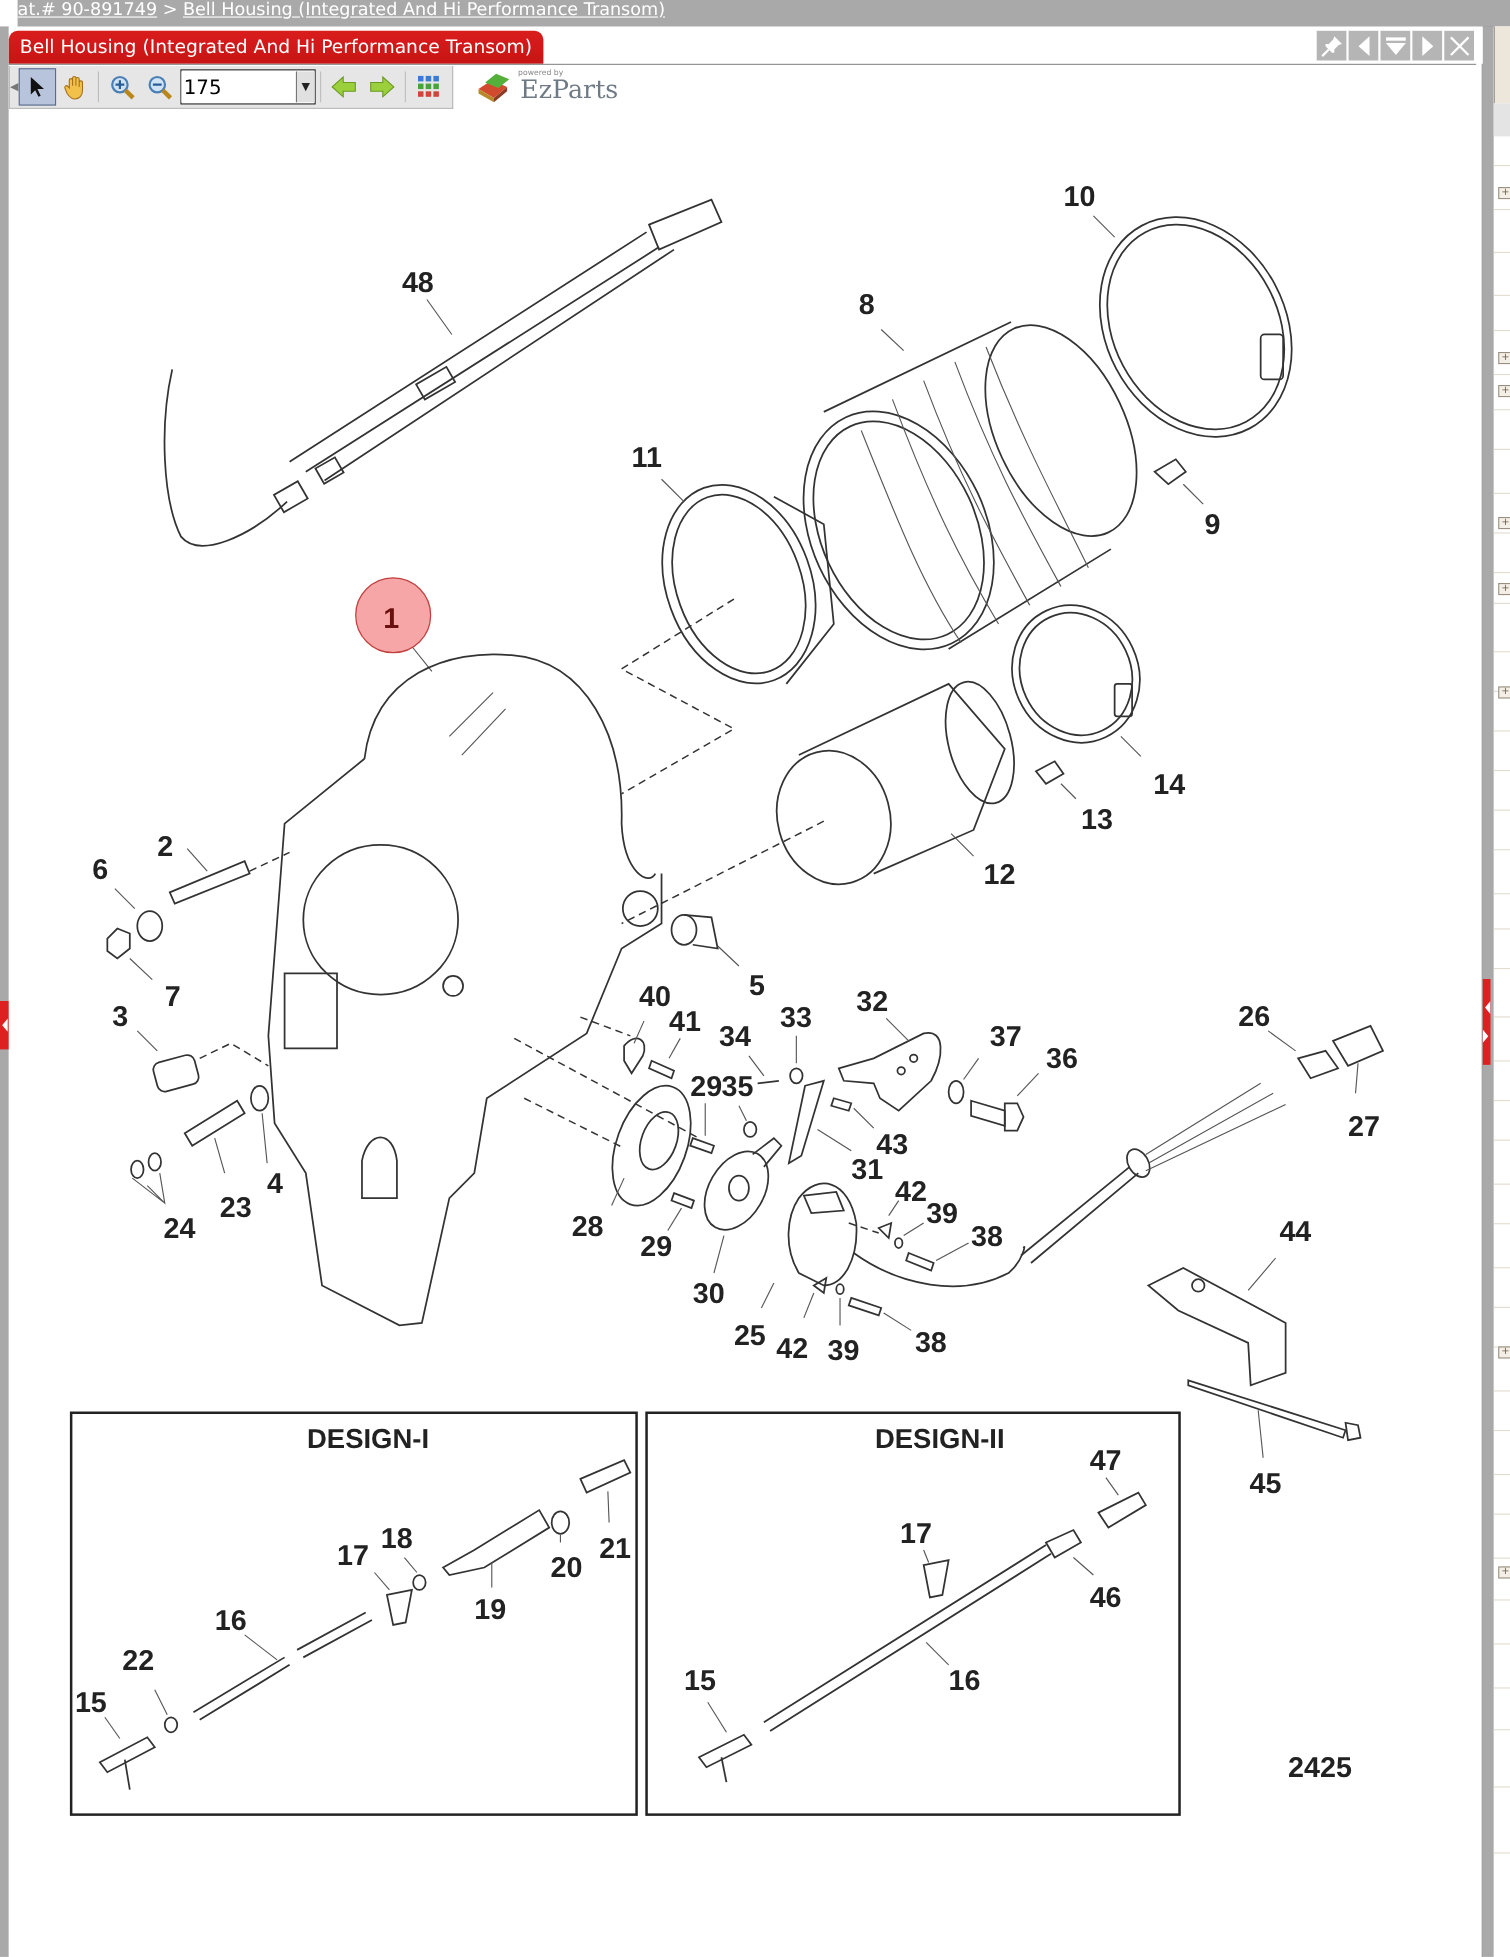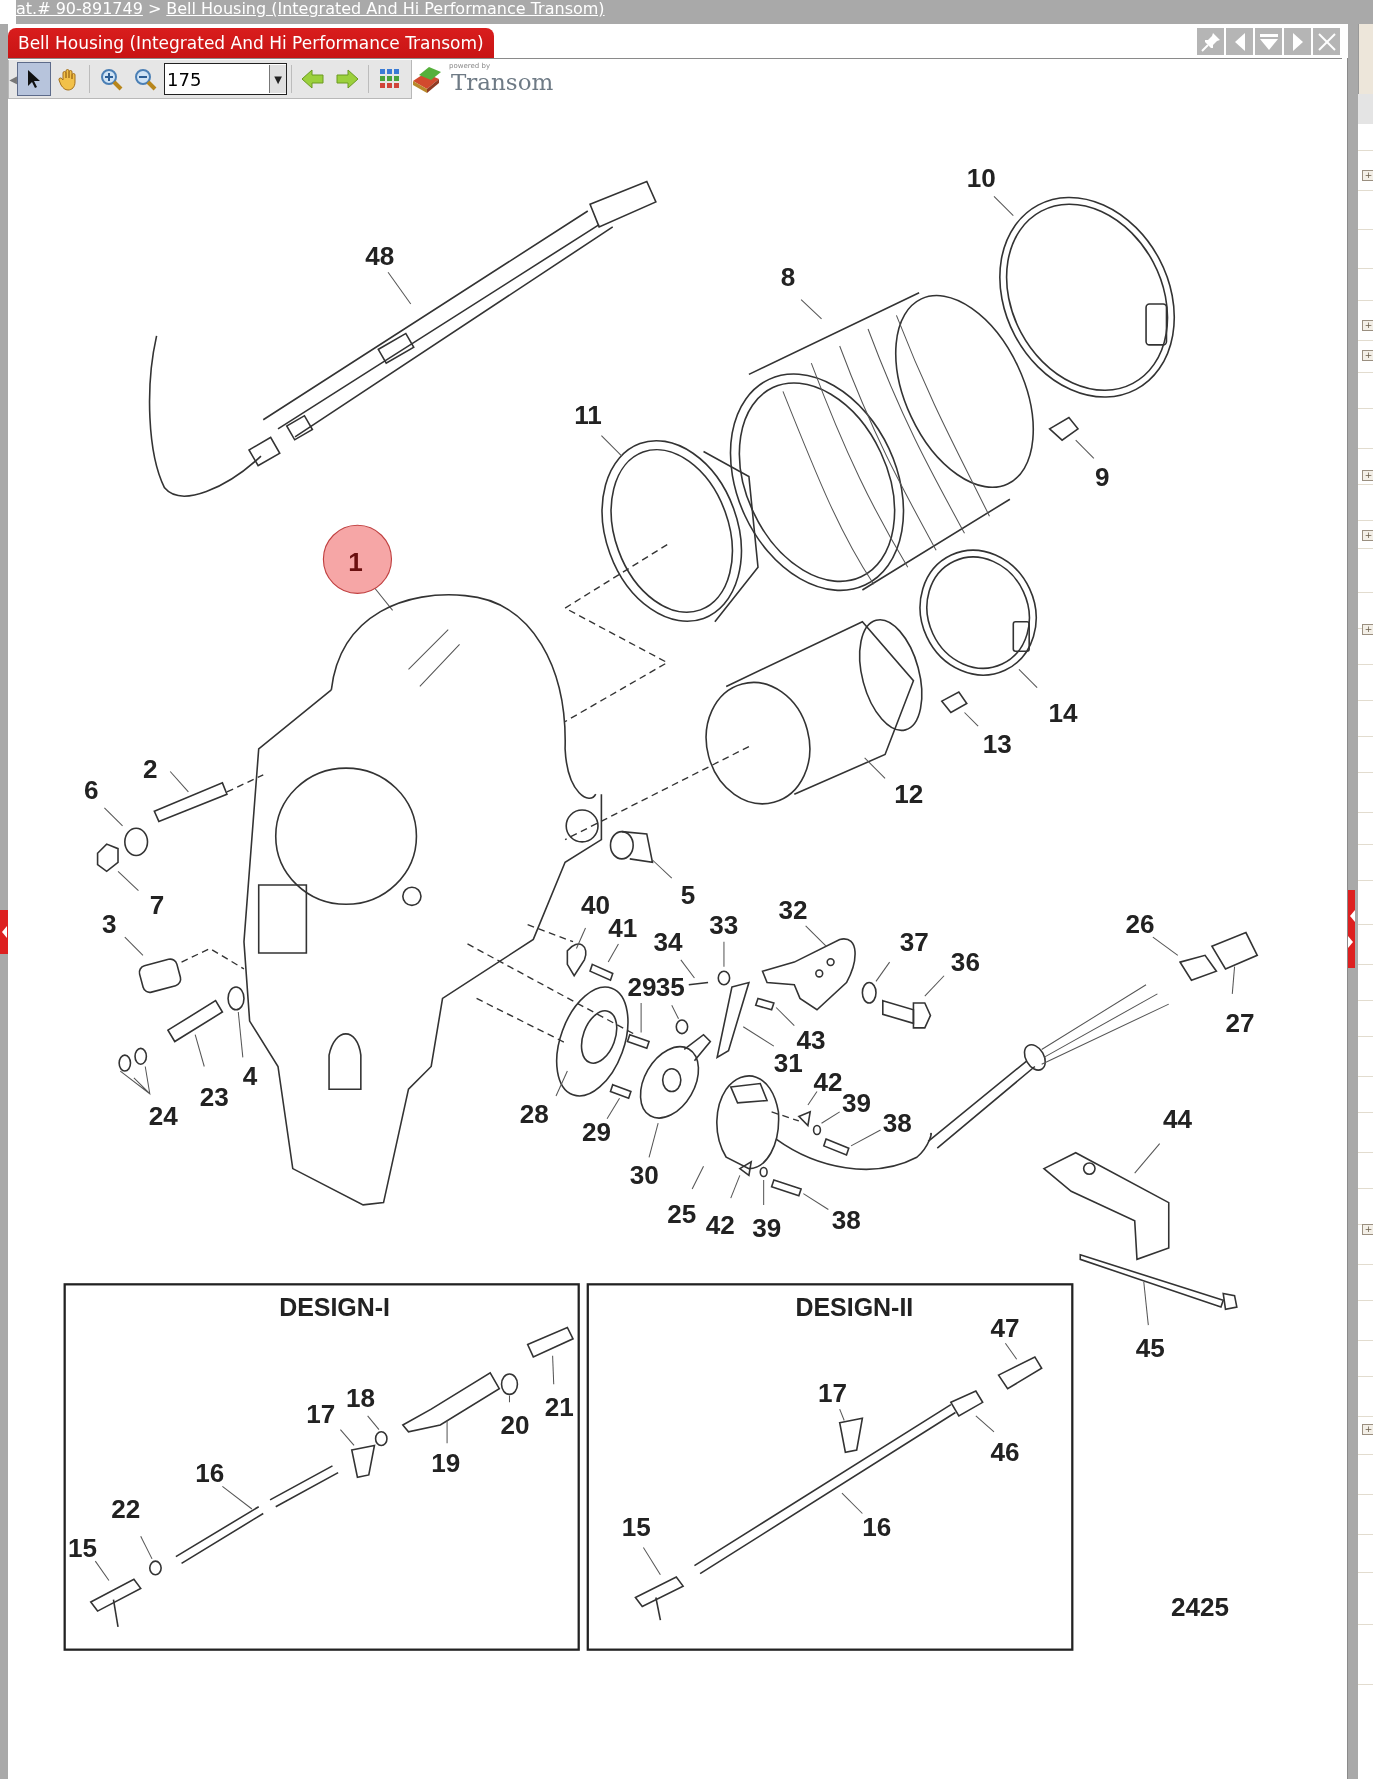--- a/index.html
+++ b/index.html
@@ -15,21 +15,21 @@
   .win-btn{width:27px;height:27px;background:#b5b5b5;display:flex;align-items:center;justify-content:center;}
   .win-btn svg{width:22px;height:22px;}
   .toolbar{position:absolute;left:0;top:36px;height:38px;display:flex;align-items:center;background:#e6e6e6;border:1px solid #b8b8b8;border-top:none;padding-right:4px;}
   .tb-grip{width:8px;height:34px;display:flex;align-items:center;justify-content:center;color:#777;font-size:10px;}
   .tb-btn{width:34px;height:34px;display:flex;align-items:center;justify-content:center;box-sizing:border-box;}
   .tb-btn.active{background:#b7c4dc;border:1px solid #5d6b8a;}
   .tb-sep{width:1px;height:28px;background:#bcbcbc;margin:0 4px;}
   .zoom-combo{display:flex;align-items:center;height:30px;border:1px solid #222;background:#fff;margin-left:2px;}
   .zoom-input{width:100px;height:28px;border:none;outline:none;font-size:18px;font-family:"DejaVu Sans",sans-serif;padding:0 2px;}
   .zoom-drop{width:16px;height:28px;background:#e0e0e0;border-left:1px solid #777;display:flex;align-items:center;justify-content:center;font-size:10px;color:#222;}
-  .ezparts{position:absolute;left:401px;top:36px;height:38px;display:flex;align-items:center;}
+  .ezparts{position:absolute;left:423px;top:36px;height:38px;display:flex;align-items:center;}
   .ez-powered{position:absolute;left:40px;top:2px;font-size:7px;color:#888;}
   .ez-text{font-family:"DejaVu Serif",serif;font-size:23px;color:#6e7a85;margin-left:4px;margin-top:6px;}
   .panel-border-right{position:absolute;left:1339px;top:34px;width:1px;height:1745px;background:#8a8a8a;}
   .diagram{position:absolute;left:0;top:0;width:1373px;height:1779px;pointer-events:none;}
   .diagram *{pointer-events:auto;}
   .divider{position:absolute;left:1348px;top:24px;width:10px;height:1755px;background:#a9a9a9;}
   .splitter-left{position:absolute;left:0;top:910px;width:8px;height:44px;background:#dd2020;}
   .splitter-right{position:absolute;left:1348px;top:890px;width:7px;height:78px;background:#dd2020;}
   .side{position:absolute;left:1358px;top:24px;width:15px;height:1755px;background:#fff;}
   .side-head{position:absolute;left:0;top:0;width:15px;height:70px;background:#ede6da;border-left:1px solid #999;}
@@ -153,21 +153,21 @@
   </div>
 
   <div class="ezparts">
     <svg width="38" height="32" viewBox="0 0 38 32">
       <polygon points="4,18 16,10 30,16 18,26" fill="#d24a2e"></polygon>
       <polygon points="10,12 20,4 32,9 22,17" fill="#55b03b"></polygon>
       <polygon points="4,18 18,26 18,30 4,22" fill="#b8892a"></polygon>
       <polygon points="18,26 30,16 30,20 18,30" fill="#8f3a22"></polygon>
     </svg>
     <span class="ez-powered">powered by</span>
-    <span class="ez-text">Transom</span>
+    <span class="ez-text">EzParts</span>
   </div>
 
   <div class="panel-border-right"></div>
 </div>
 
 <svg class="diagram" viewBox="0 0 1210 1568" preserveAspectRatio="none">
 
   <g>
     <path class="ln" d="M520 180 L570 160 L578 178 L528 200 Z"></path>
     <path class="ln" d="M518 186 L232 370 M528 198 L245 378 M540 200 L260 385"></path>

